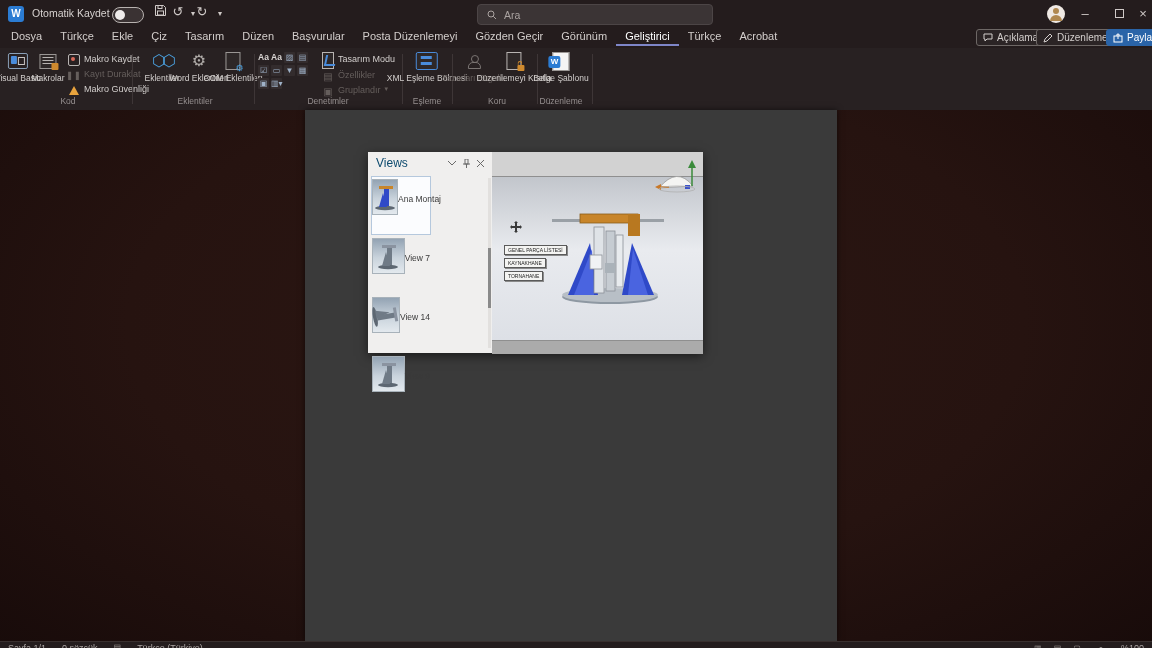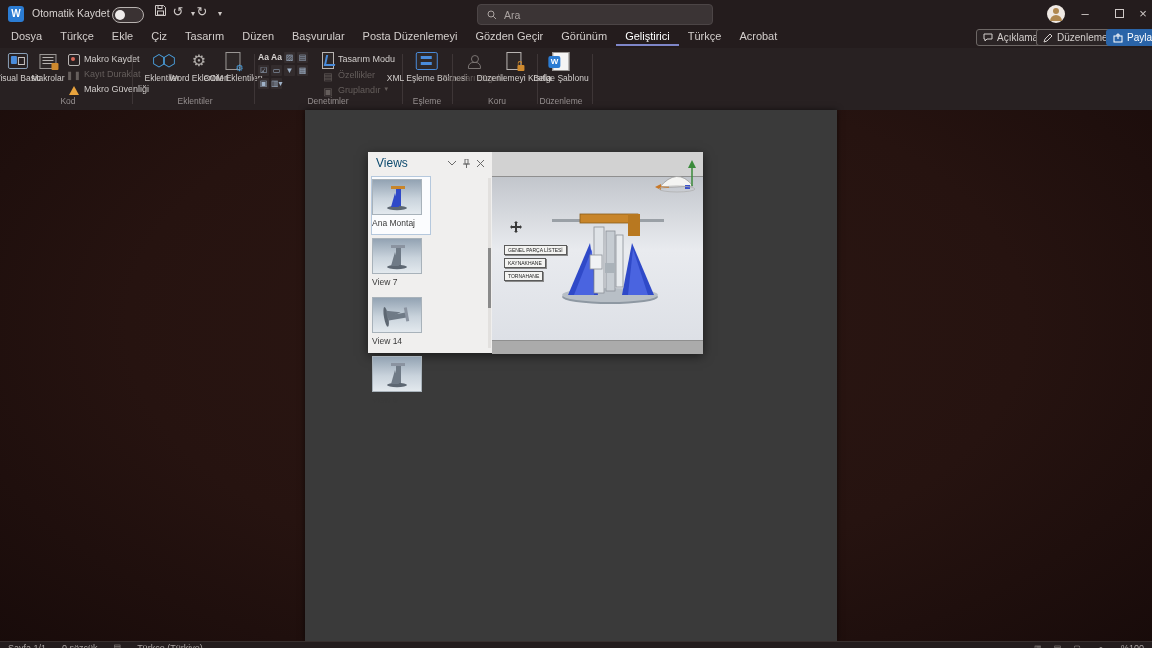--- a/index.html
+++ b/index.html
@@ -78,21 +78,21 @@
   .page{position:absolute;left:305px;top:0;width:532px;height:531px;background:#3a3a3a;box-shadow:0 0 6px rgba(0,0,0,.6);}
   
   .viewswin{position:absolute;left:368px;top:42px;width:335px;height:201px;background:#f0efee;
             box-shadow:0 3px 10px rgba(0,0,0,.55);display:flex;}
   .vleft{position:relative;width:124px;height:201px;background:#f0efee;}
   .vtitle{position:absolute;left:8px;top:4px;font-size:12px;color:#0c4a6e;}
   .vtools{position:absolute;right:8px;top:7px;display:flex;gap:7px;align-items:center;color:#6a6a6a;}
   .vscroll{position:absolute;right:1px;top:26px;width:3px;height:170px;background:#e2e0de;}
   .vthumbB{position:absolute;right:0;top:70px;width:3px;height:60px;background:#8a8a8a;}
   .vgrid{position:absolute;left:3px;top:24px;width:118px;display:flex;flex-wrap:wrap;}
-  .vcell{width:58px;padding:2px 0 6px;display:flex;flex-direction:column;align-items:flex-start;border:1px solid transparent;}
+  .vcell{width:58px;padding:2px 0 19px;display:flex;align-items:center;border:1px solid transparent;}
   .vcell.selected{background:#fbfcfe;border-color:#b5c8dd;}
   .thumb{width:48px;height:34px;background:linear-gradient(180deg,#93a3b3 0%,#c9d3dc 55%,#e3e9ee 100%);
          border:1px solid #a8b2ba;display:flex;align-items:center;justify-content:center;}
   .vlabel{font-size:8.5px;color:#3a3a3a;margin-top:3px;white-space:nowrap;}
   .mglyph{display:block;}
   .mglyph .body{fill:#6f7a86;}.mglyph .base{fill:#5d6772;}.mglyph .arm{fill:#8a93a0;}
   .vcell.color .mglyph .body{fill:#2f49c8;}
   .vcell.color .mglyph .arm{fill:#c8852a;}
   .vcell.wide .mglyph{transform:rotate(80deg);}
   

